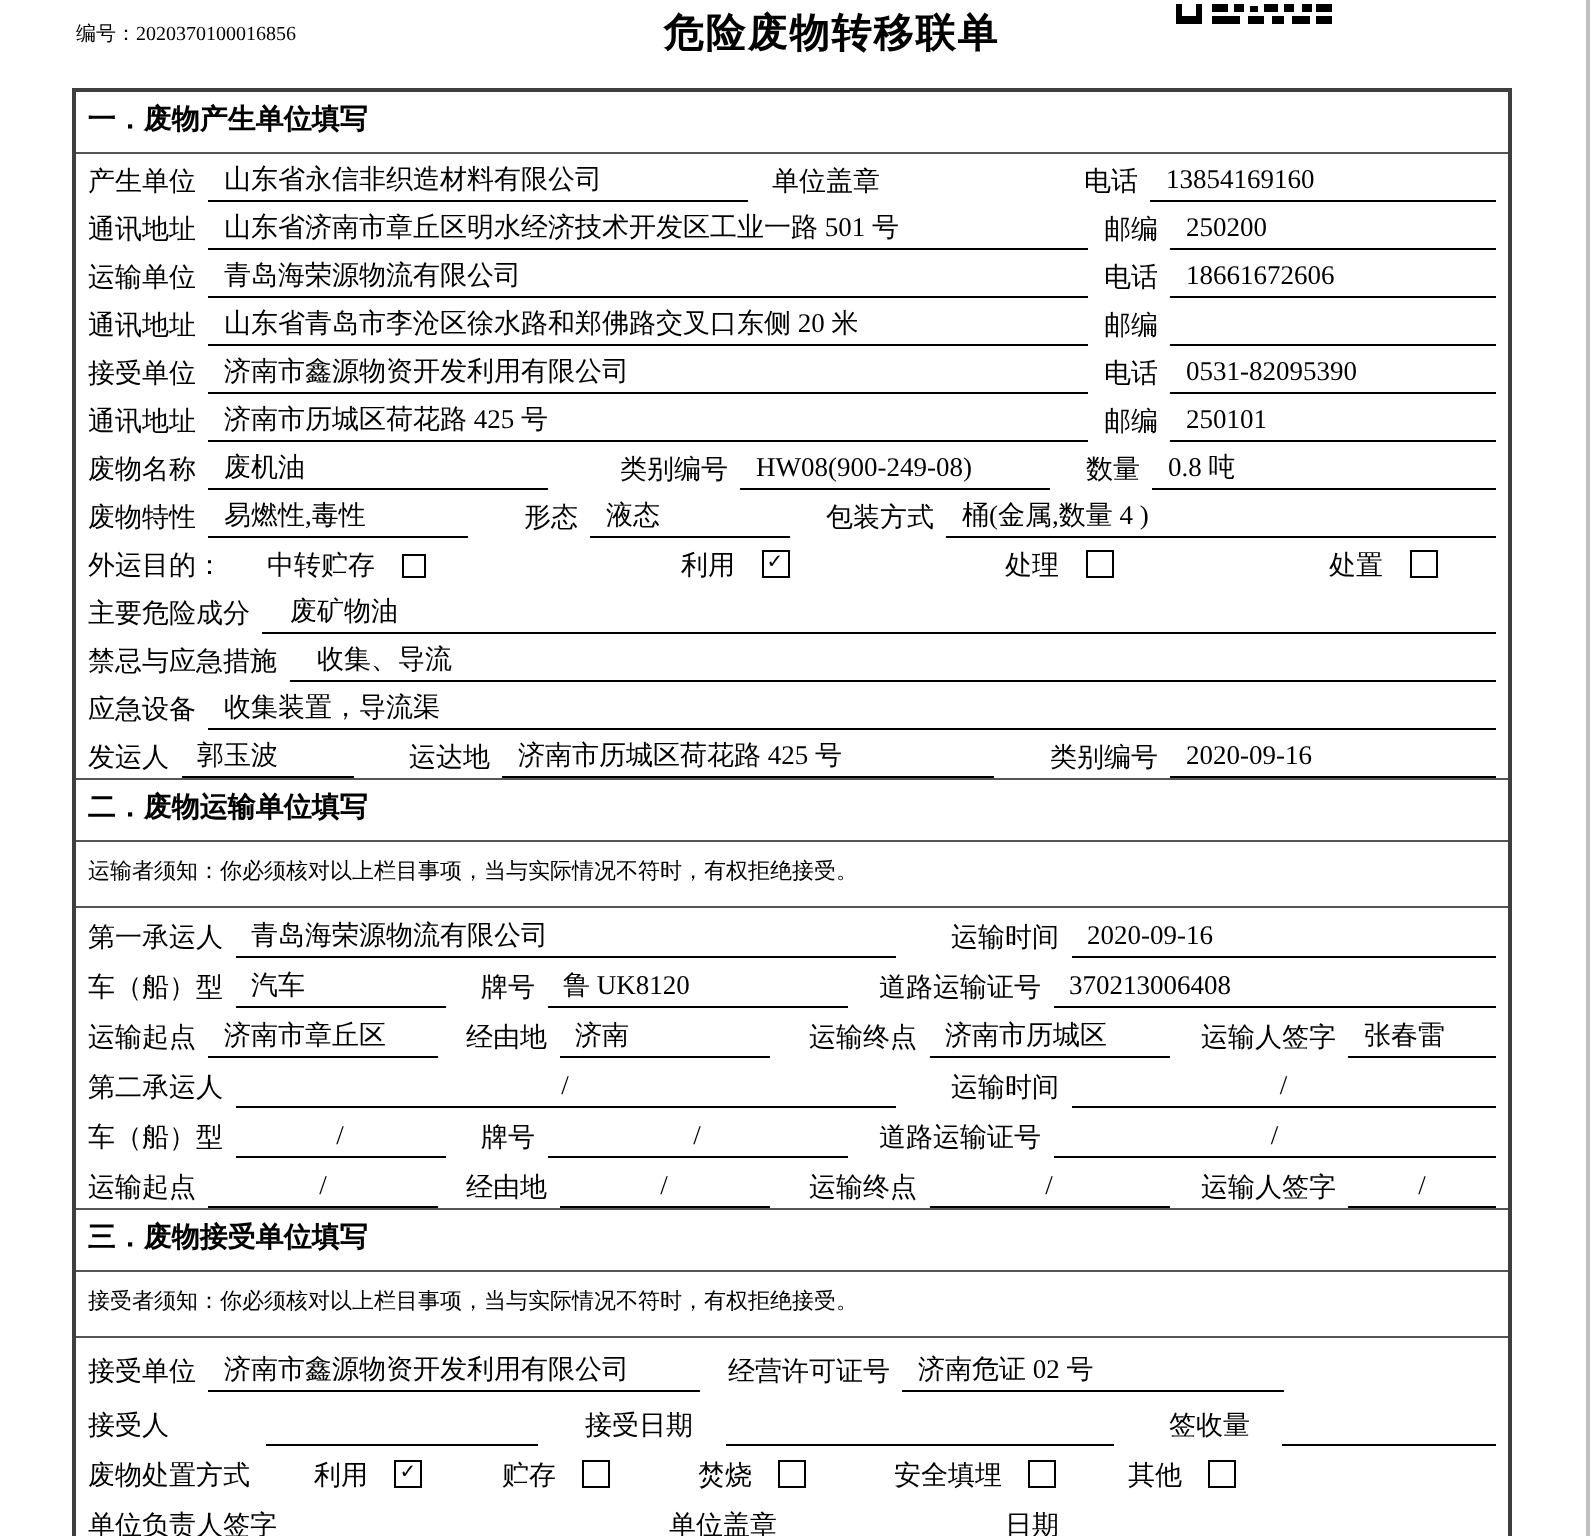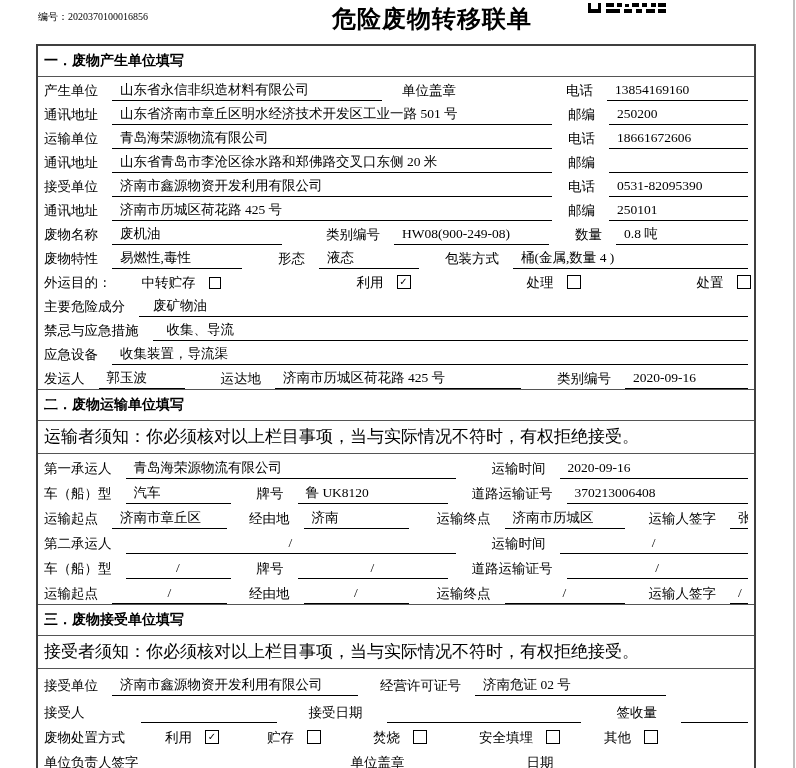--- a/index.html
+++ b/index.html
@@ -1,26 +1,26 @@
 <!DOCTYPE html>
 <html><head>
 <meta charset="utf-8">
 <style>
   html,body{margin:0;padding:0;background:#ffffff;}
   .sheet{position:relative;width:796px;height:768px;background:#fff;color:#000;
          font-family:"Liberation Serif","DejaVu Serif",serif;overflow:hidden;}
   .page-edge{position:absolute;left:793px;top:0;width:2px;height:768px;background:#bfbfbf;}
   .doc-no{position:absolute;left:38px;top:10px;font-size:10px;white-space:nowrap;}
-  .doc-title{position:absolute;left:332px;top:3px;font-size:24px;font-weight:bold;letter-spacing:1px;white-space:nowrap;}
+  .doc-title{position:absolute;left:332px;top:3px;font-size:20px;font-weight:bold;letter-spacing:1px;white-space:nowrap;}
   .qr{position:absolute;left:588px;top:0;}
   .box{position:absolute;left:36px;top:44px;width:716px;border:2px solid #3f3f3f;background:#fff;}
   .sec-h{font-weight:bold;font-size:14px;line-height:20px;height:20px;padding:5px 6px;border-bottom:1px solid #555;}
   .bt{border-top:1px solid #555;}
-  .notice{font-size:17px;line-height:31px;height:32px;padding:0 6px;border-bottom:1px solid #555;white-space:nowrap;}
-  .row{display:flex;align-items:flex-end;height:24px;padding:0 6px;font-size:13.5px;gap:8px;}
+  .notice{font-size:11px;line-height:31px;height:32px;padding:0 6px;border-bottom:1px solid #555;white-space:nowrap;}
+  .row{display:flex;align-items:flex-end;height:24px;padding:0 6px;font-size:13.5px;}
   .sec2 .row,.sec3 .row{height:25px;}
   .sec3 .r27{height:27px;}
   .lbl{flex:none;line-height:21px;height:21px;white-space:nowrap;padding-right:6px;}
   .val{flex:none;border-bottom:1px solid #000;line-height:21px;height:21px;padding:0 8px;white-space:nowrap;overflow:hidden;}
   .grow{flex:1 1 auto;}
   .ctr{text-align:center;}
   .opt{display:flex;align-items:flex-end;}
   .cb{flex:none;width:12px;height:12px;border:1px solid #000;margin:0 0 4px 7px;
       line-height:12px;font-size:10px;text-align:center;font-family:"DejaVu Sans",sans-serif;}
   .cb-sm{width:10px;height:10px;line-height:10px;}

